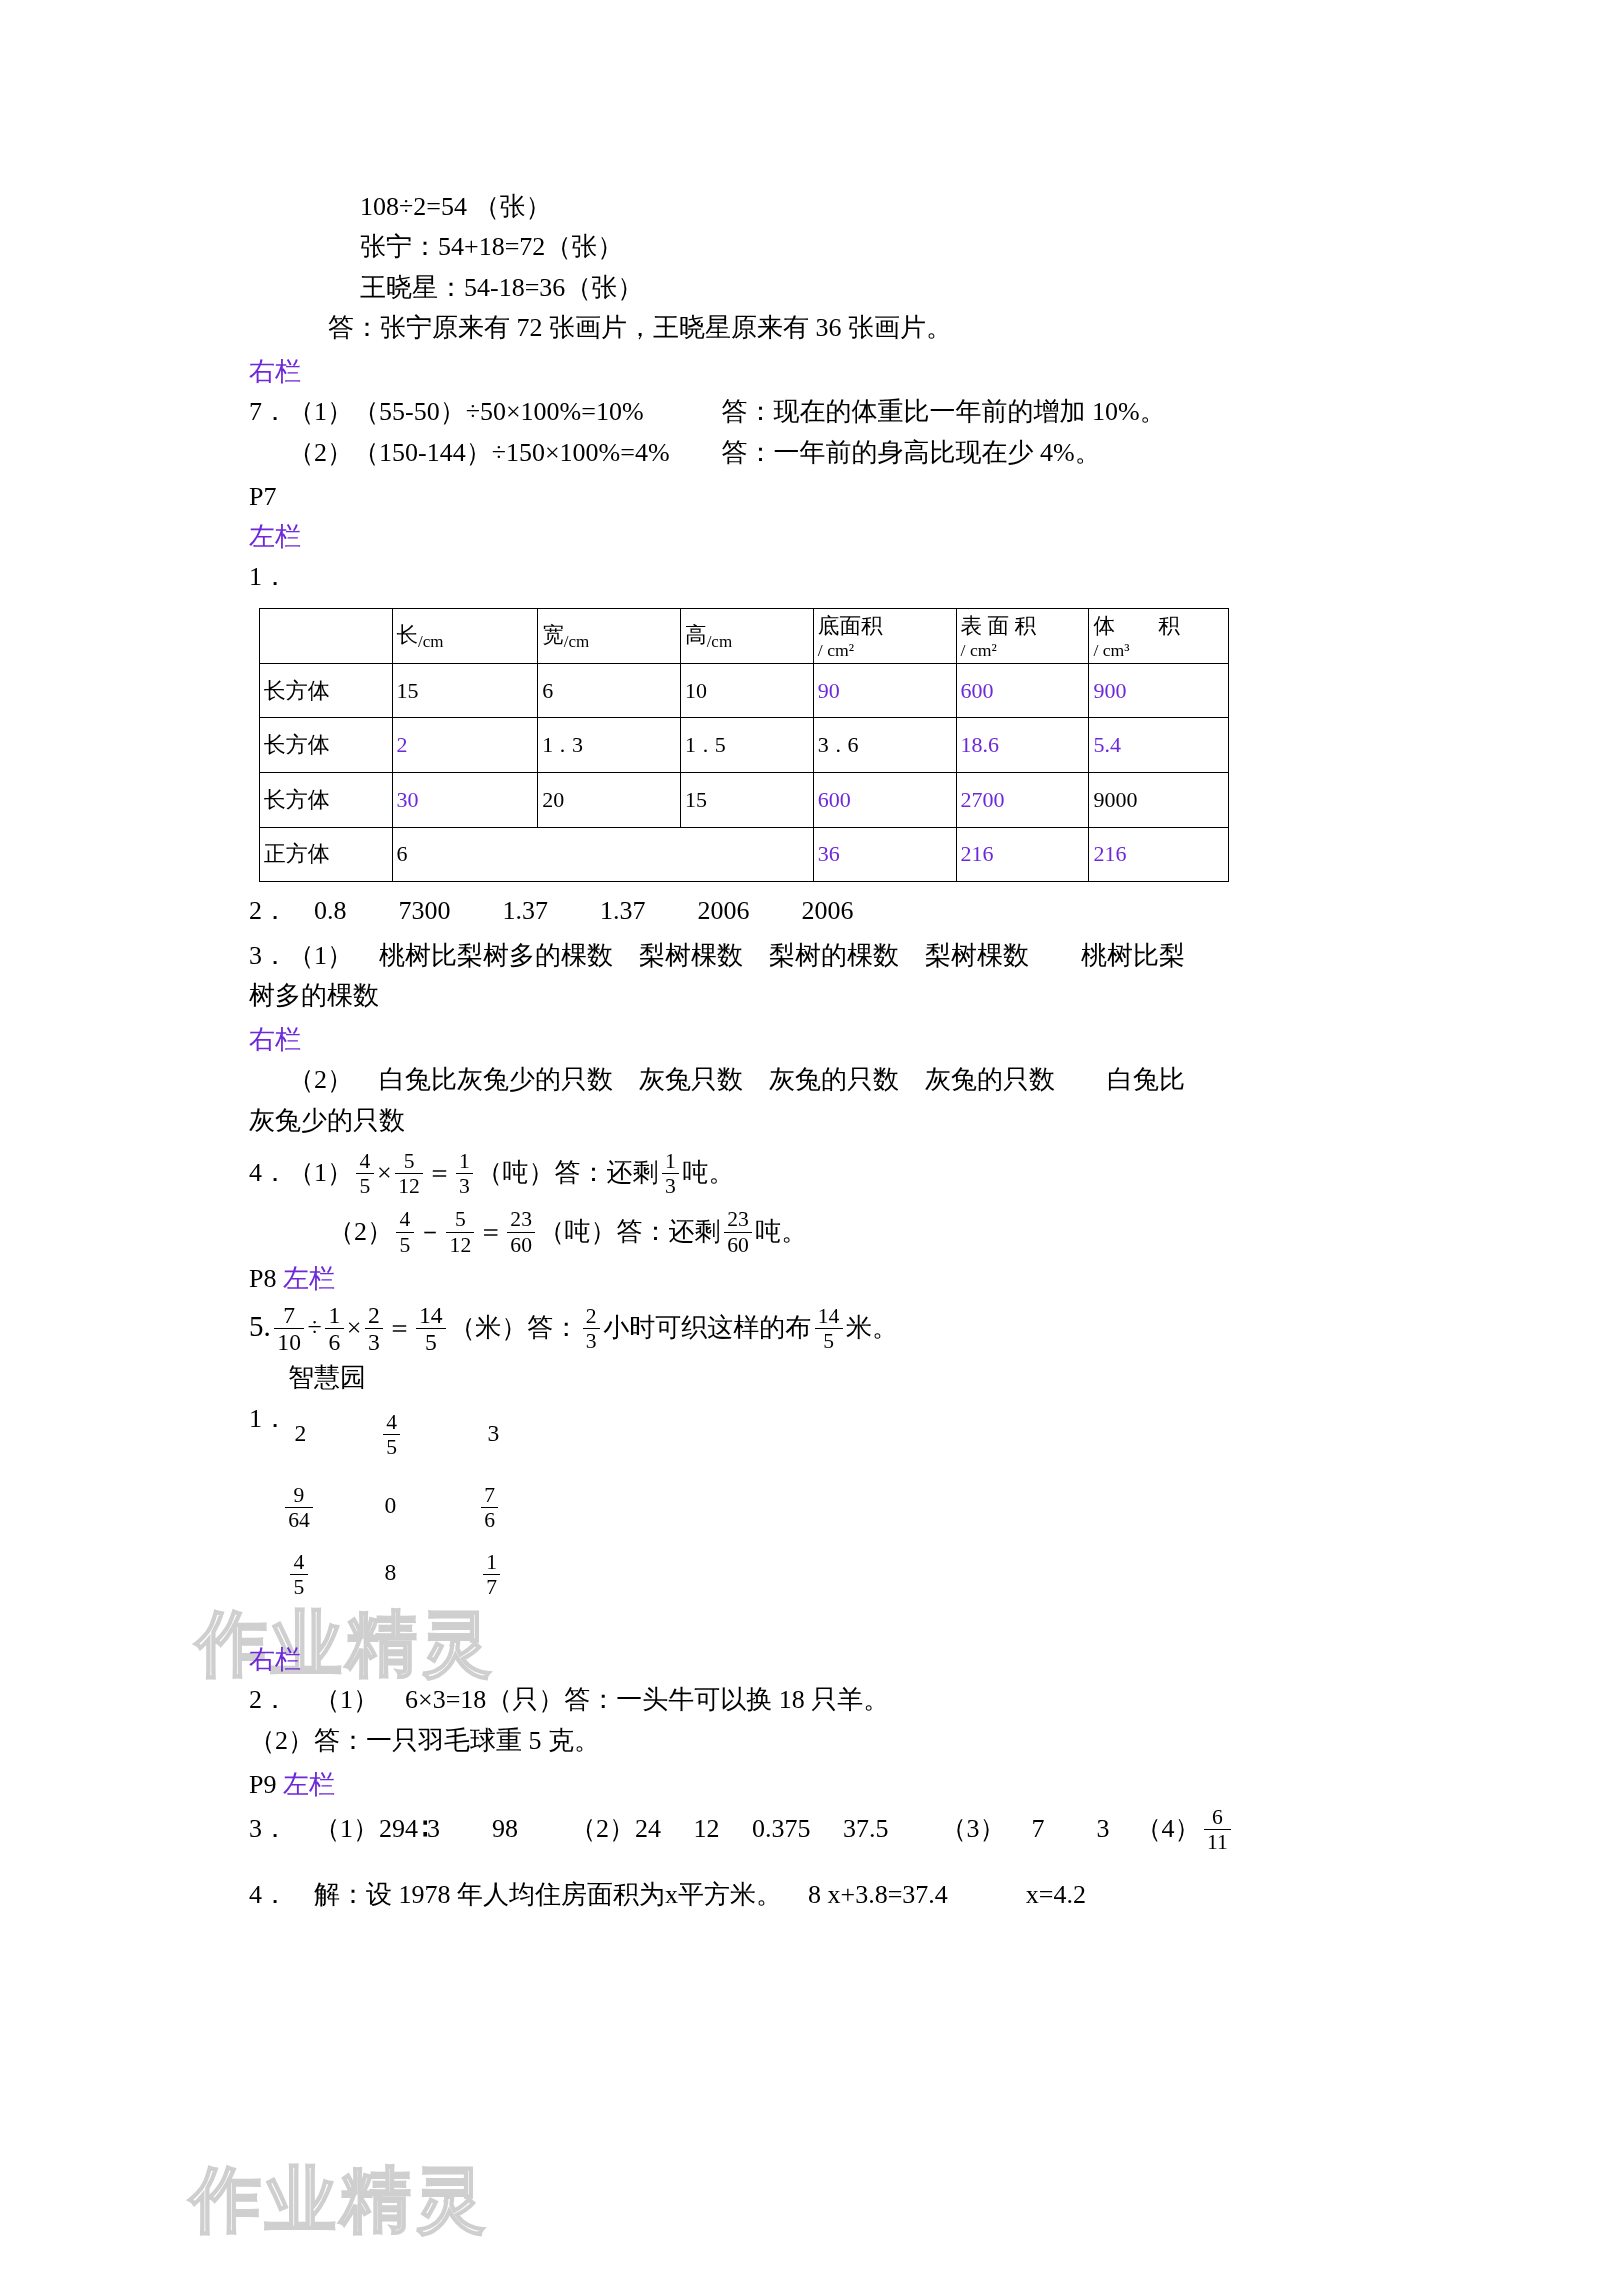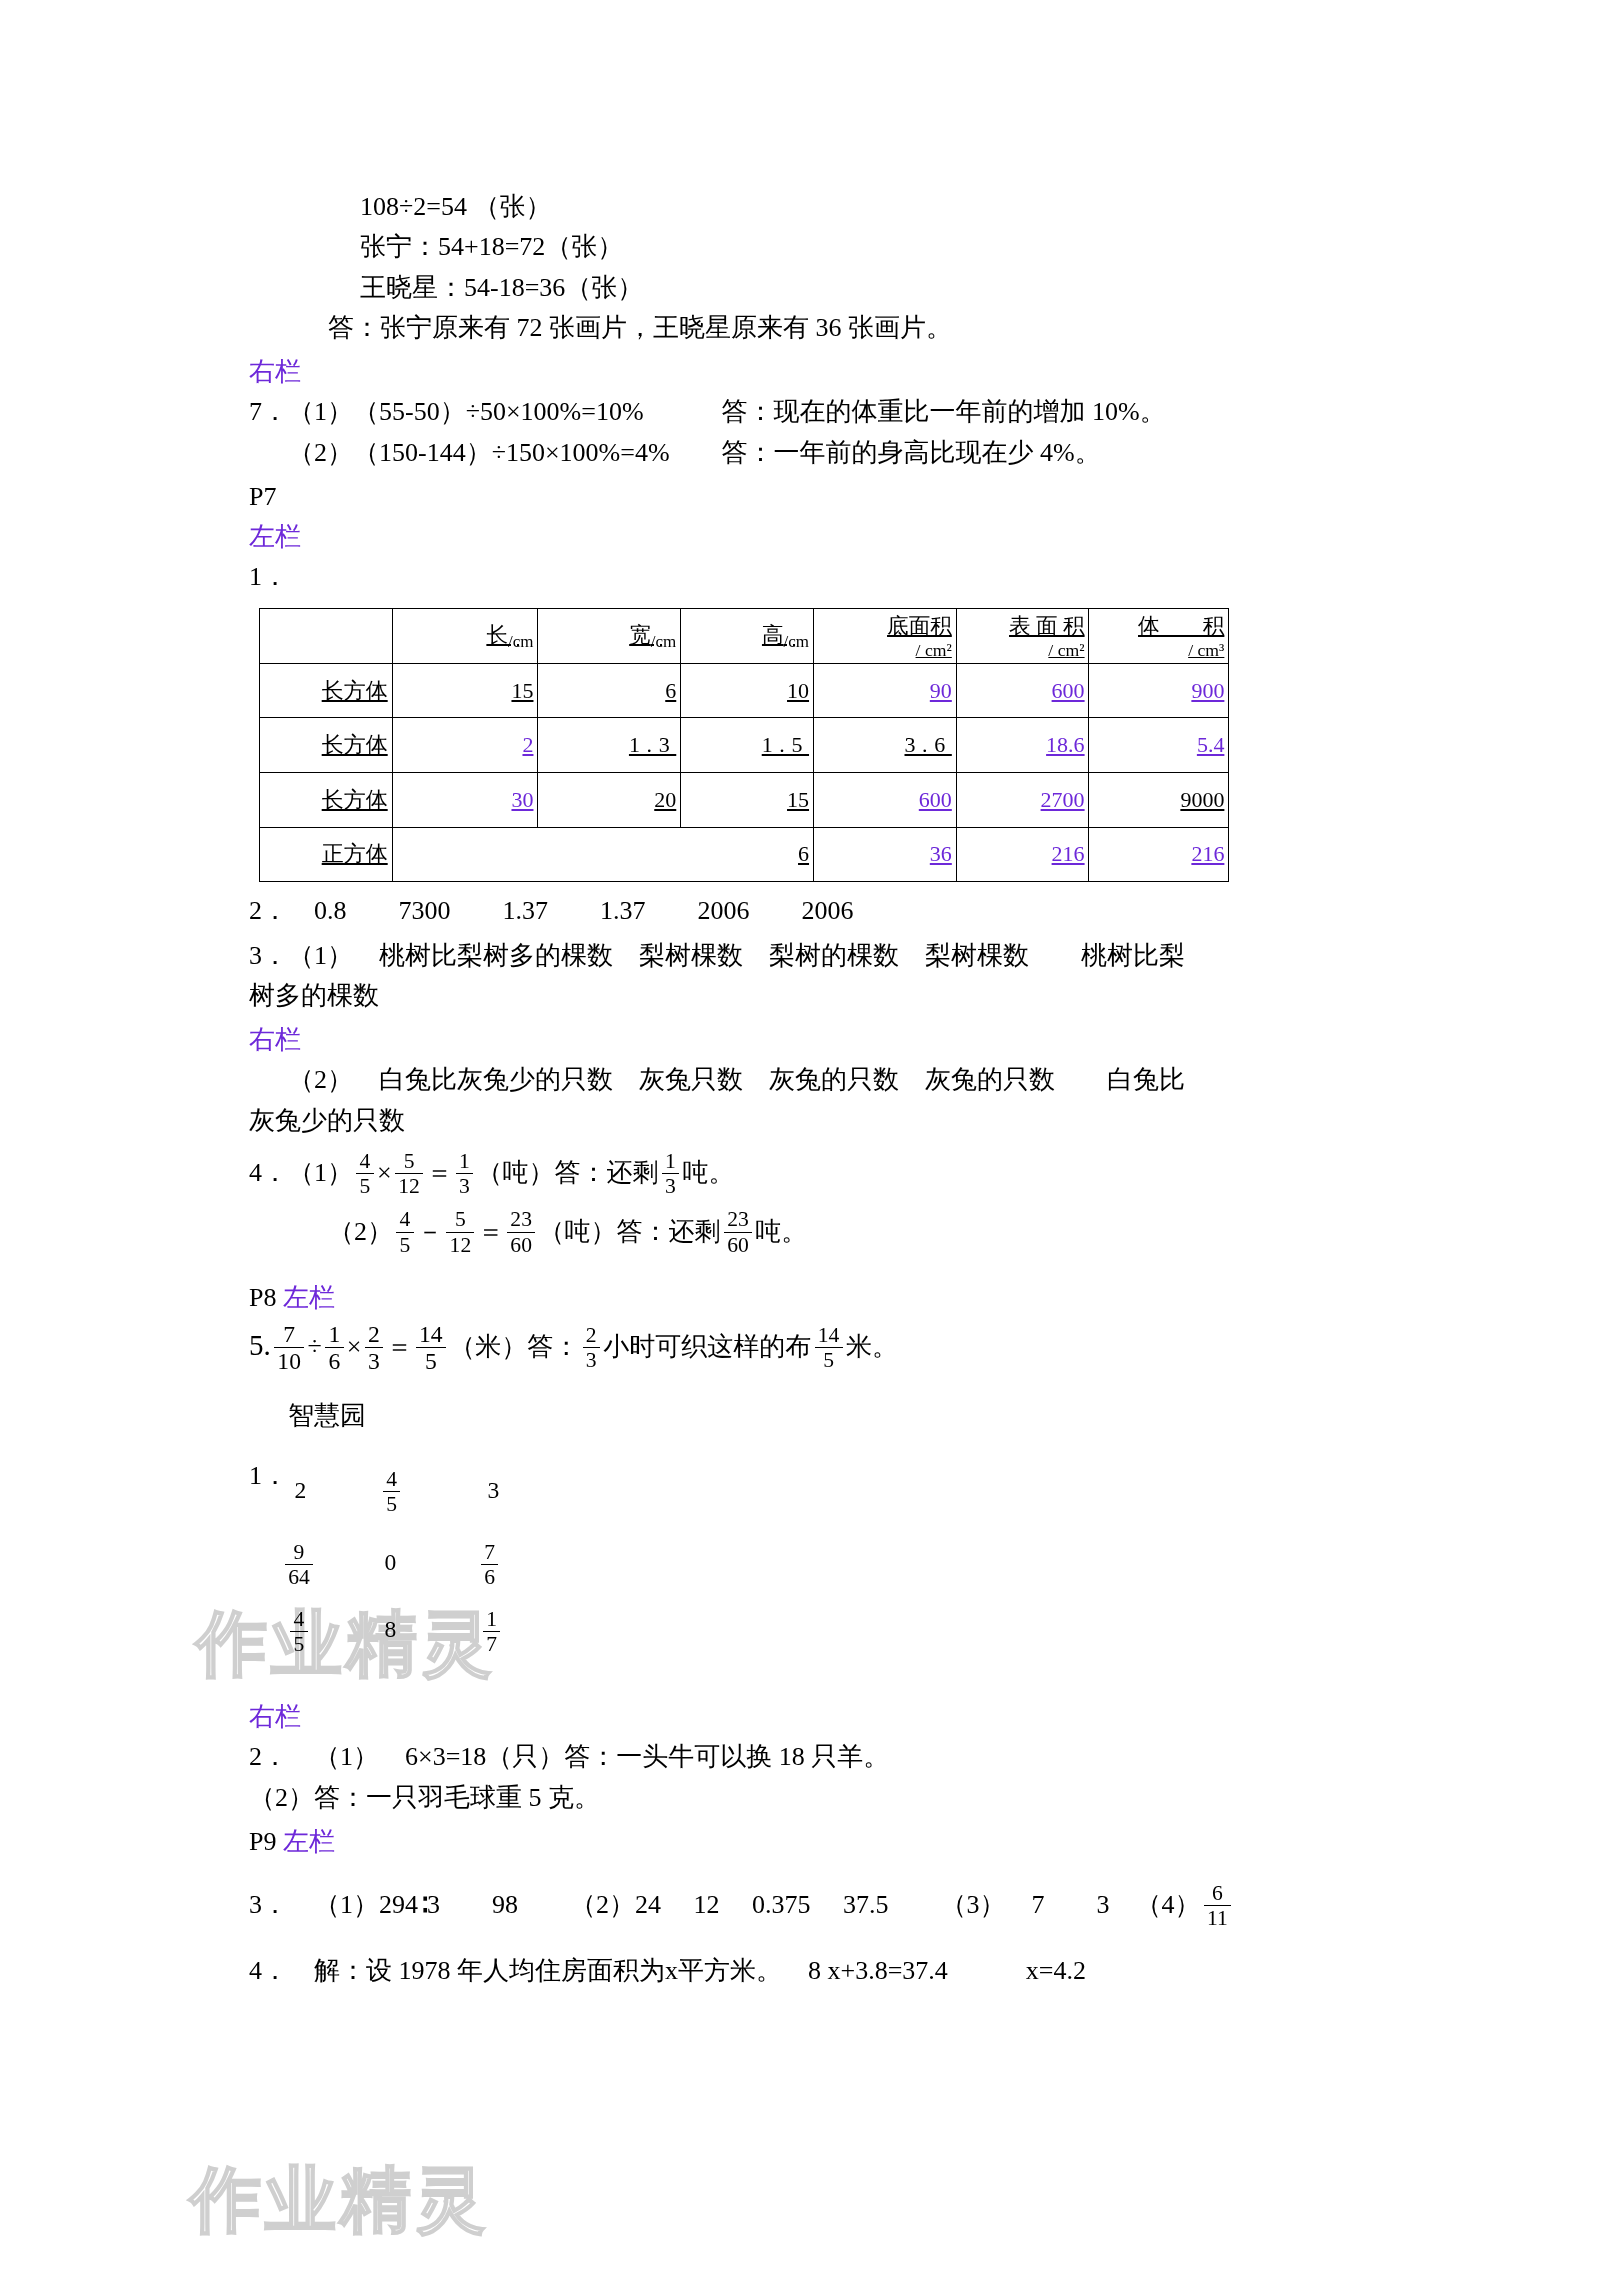--- a/index.html
+++ b/index.html
@@ -28,38 +28,37 @@
     white-space:pre-wrap;
     margin:0;
     padding:0;
   }
   .indent1{padding-left:111px;}
   .indent2{padding-left:79px;}
   .indent3{padding-left:39px;}
   .red{color:#6d28d9;}
   .mt6{margin-top:3.9px;}
   .mt14{margin-top:9.2px;}
-  .mt22{margin-top:20px;}
+  .mt22{margin-top:1px;}
   .mt30{margin-top:19.6px;}
 
   
   table.grid{
     border-collapse:collapse;
     margin-left:9.8px;
     margin-top:10.5px;
     font-size:22px;
     font-family:"Liberation Serif", serif;
   }
   table.grid td{
     border:1.3px solid #000;
-    text-align:right;
+    text-align:left;
     vertical-align:middle;
     height:51px;
     padding:1.3px 3.9px;
-    text-decoration:underline;
   }
   td.c0{width:124px;}
   td.c1{width:137px;}
   td.c2{width:134px;}
   td.c3{width:124px;}
   td.c4{width:134px;}
   td.c5{width:124px;}
   td.c6{width:131px;}
   .hdr{font-size:21.6px;}
   .sub{font-size:17px;vertical-align:sub;}

